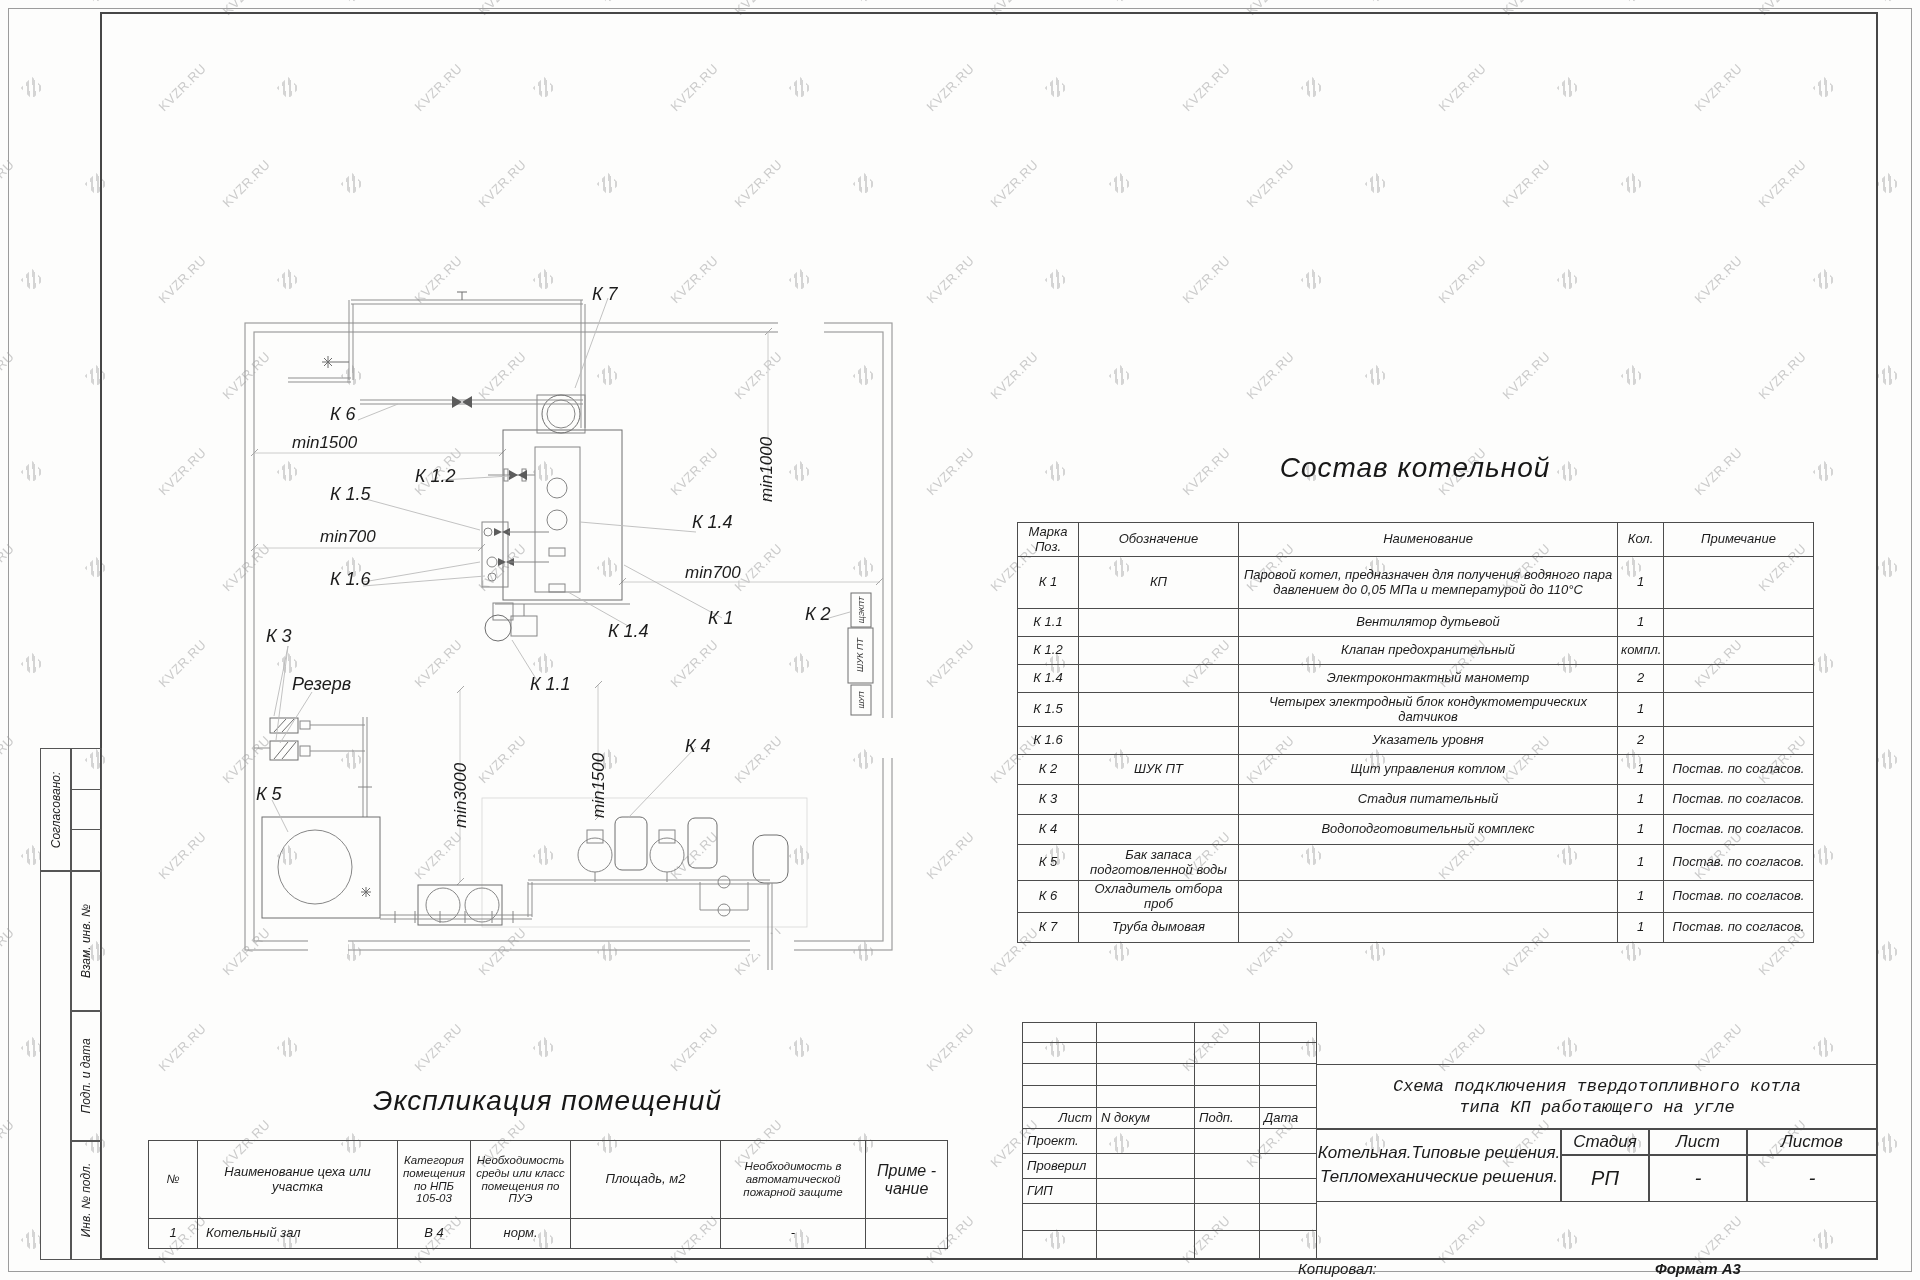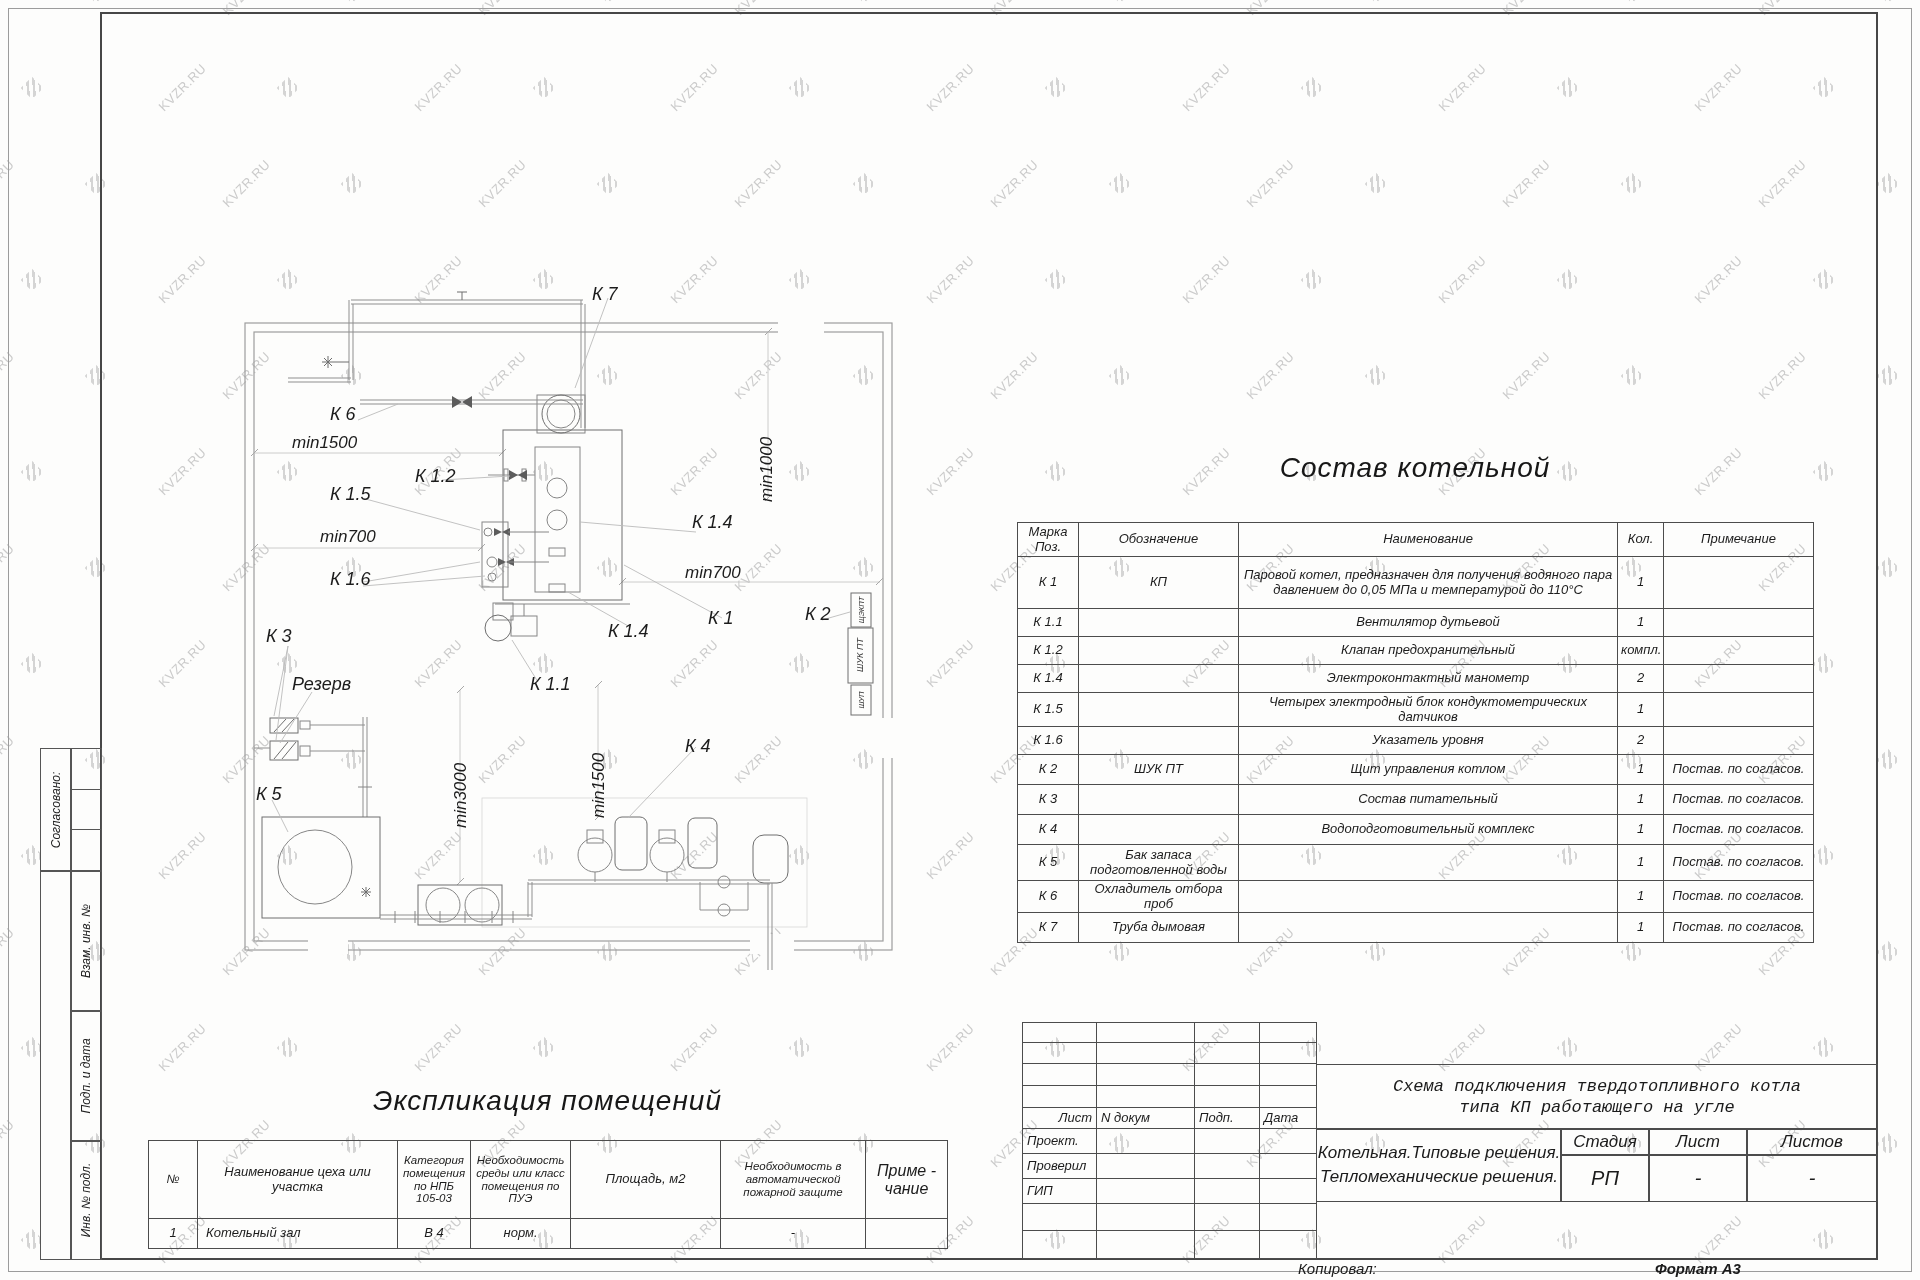--- a/index.html
+++ b/index.html
@@ -570,21 +570,21 @@
     <tr style="height:30px">
       <td>К 2</td>
       <td>ШУК ПТ</td>
       <td>Щит управления котлом</td>
       <td>1</td>
       <td>Постав. по согласов.</td>
     </tr>
     <tr style="height:30px">
       <td>К 3</td>
       <td></td>
-      <td>Состав питательный</td>
+      <td>Стадия питательный</td>
       <td>1</td>
       <td>Постав. по согласов.</td>
     </tr>
     <tr style="height:30px">
       <td>К 4</td>
       <td></td>
       <td>Водоподготовительный комплекс</td>
       <td>1</td>
       <td>Постав. по согласов.</td>
     </tr>

